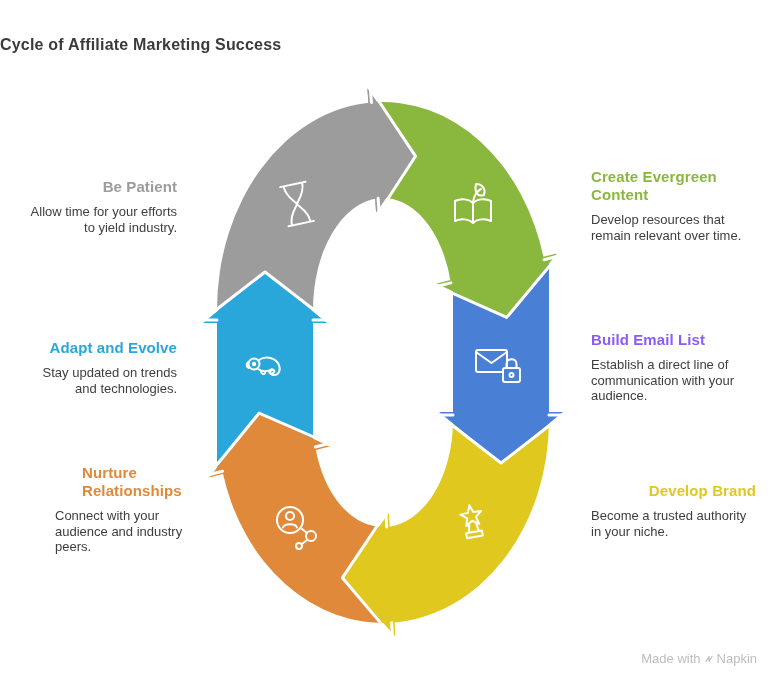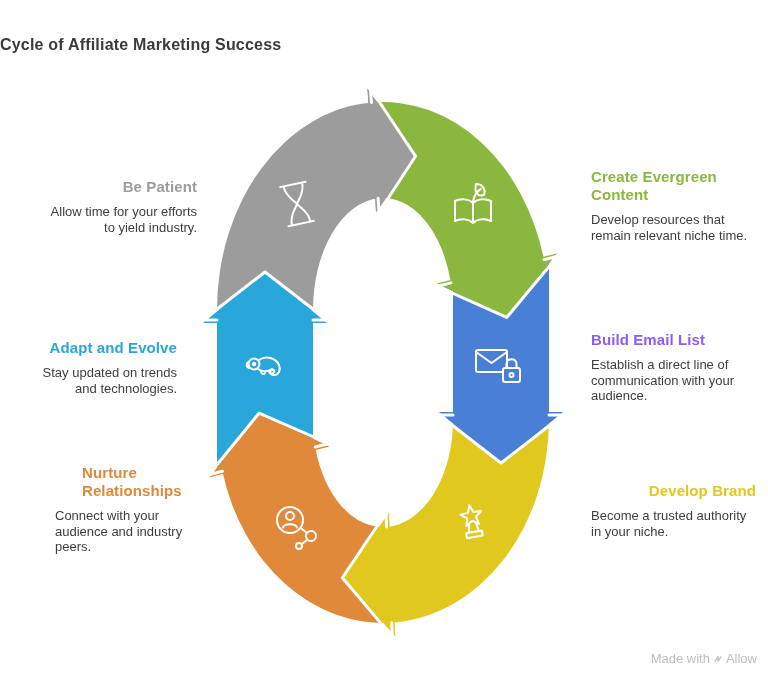--- a/index.html
+++ b/index.html
@@ -96,21 +96,21 @@
         <circle cx="-10" cy="-2" r="5.5"></circle>
         <circle cx="-10" cy="-2" r="1.2"></circle>
         <path d="M -15,-4 C -18,-3 -18,1 -15,2"></path>
         <path d="M -5,-6 C 2,-11 12,-8 15,-1 C 17,4 15,9 10,9 C 6,9 5,5 8,4 C 10,3.4 11,5 10,6"></path>
         <path d="M -6,3 C -2,6 4,6 8,3"></path>
         <path d="M -3,5 C -3,8 0,9 1,7 M 5,5 C 5,8 8,9 9,7"></path>
       </g>
     </g>
   </svg>
 
-  <div class="step-text align-right" style="left:30px;top:178px;width:147px;margin-left:20px;">
+  <div class="step-text align-right" style="left:30px;top:178px;width:147px;">
     <h3 style="color: rgb(156, 156, 156);">
       <span>Be Patient</span>
     </h3>
     <p>
       <span>Allow time for your efforts</span>
       <span>to yield industry.</span>
     </p>
   </div>
 
   <div class="step-text align-right" style="left:30px;top:339px;width:147px;">
@@ -135,21 +135,21 @@
     </p>
   </div>
 
   <div class="step-text" style="left:591px;top:168px;width:165px;">
     <h3 style="color: rgb(138, 184, 62);">
       <span>Create Evergreen</span>
       <span>Content</span>
     </h3>
     <p>
       <span>Develop resources that</span>
-      <span>remain relevant niche time.</span>
+      <span>remain relevant over time.</span>
     </p>
   </div>
 
   <div class="step-text" style="left:591px;top:331px;width:165px;">
     <h3 style="color: #8b5cf6;">
       <span>Build Email List</span>
     </h3>
     <p>
       <span>Establish a direct line of</span>
       <span>communication with your</span>
@@ -165,16 +165,16 @@
       <span>Become a trusted authority</span>
       <span>in your niche.</span>
     </p>
   </div>
 
   <div class="watermark">
     <span>Made with</span>
     <svg width="10" height="10" viewBox="0 0 10 10">
       <path d="M2,7.5 L5,2.5 L5,7.5 L8,2.5" stroke="#bdbdbd" stroke-width="1.2" fill="none" stroke-linecap="round" stroke-linejoin="round"></path>
     </svg>
-    <span>Allow</span>
+    <span>Napkin</span>
   </div>
 
 </div>
 
 </body></html>

